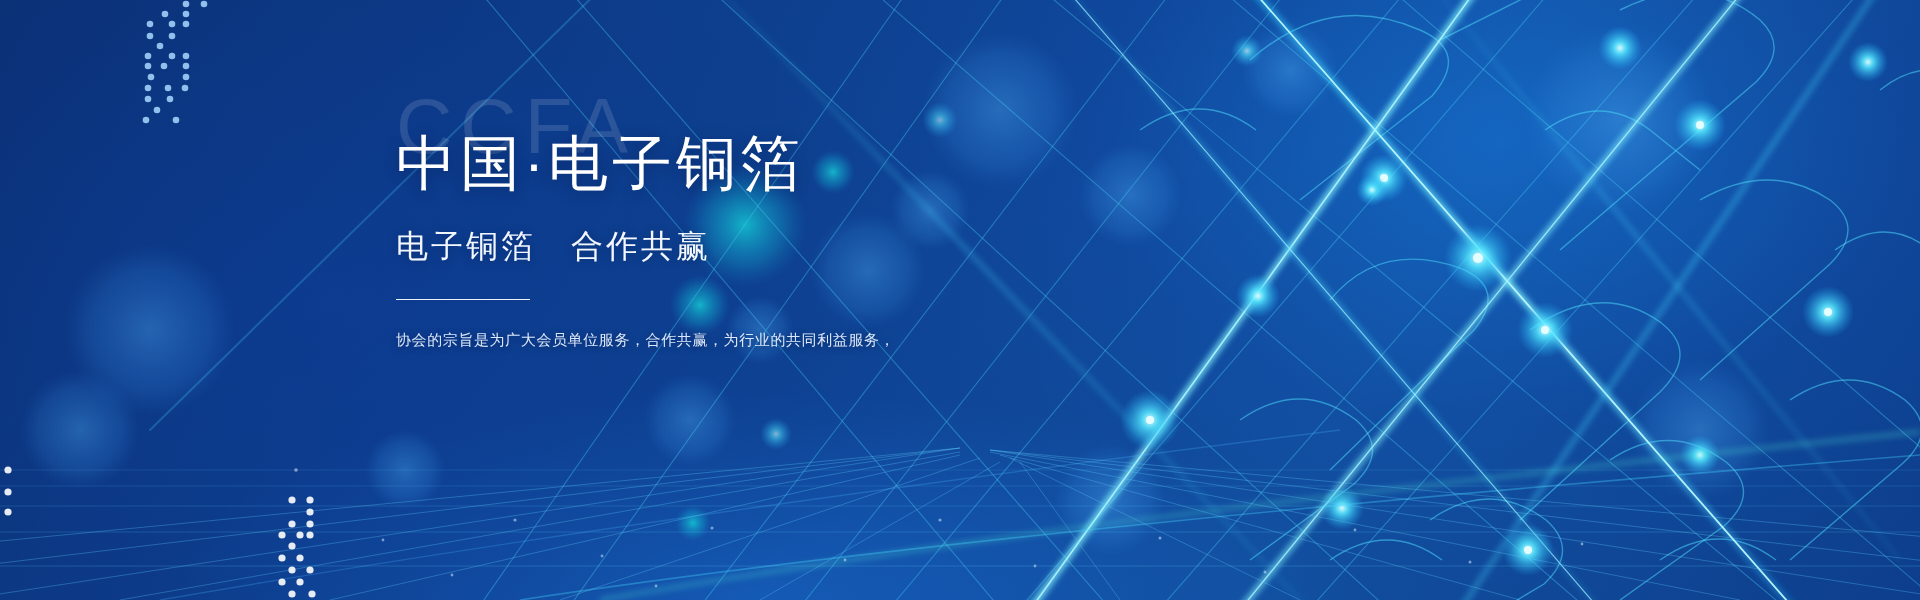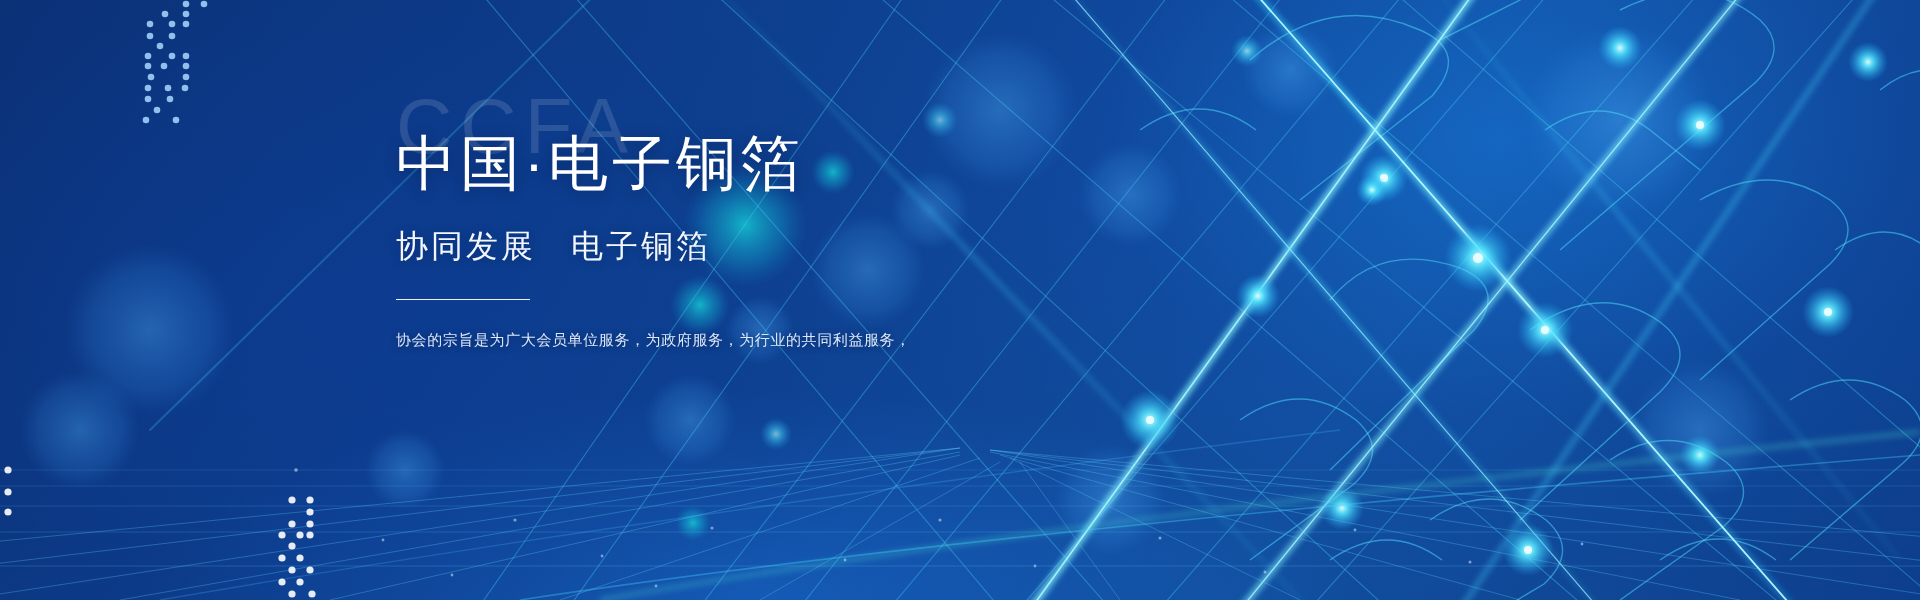--- a/index.html
+++ b/index.html
@@ -317,20 +317,20 @@
       <circle cx="296" cy="470" r="1.8" fill-opacity=".5"></circle>
       <circle cx="8" cy="470" r="3.6"></circle>
         <circle cx="8" cy="492" r="3.6"></circle>
       <circle cx="8" cy="512" r="3.6"></circle>
     </g>
   </svg>
 
   <div class="content">
     <div class="watermark">CCFA</div>
     <h1 class="title">中国·电子铜箔</h1>
-    <div class="subtitle">协同发展　电子铜箔</div>
+    <div class="subtitle">电子铜箔　合作共赢</div>
     <div class="divider"></div>
     <div class="desc">
-      <div>协会的宗旨是为广大会员单位服务，为政府服务，为行业的共同利益服务，</div>
+      <div>协会的宗旨是为广大会员单位服务，合作共赢，为行业的共同利益服务，</div>
     </div>
   </div>
 
 </div>
 
 </body></html>

